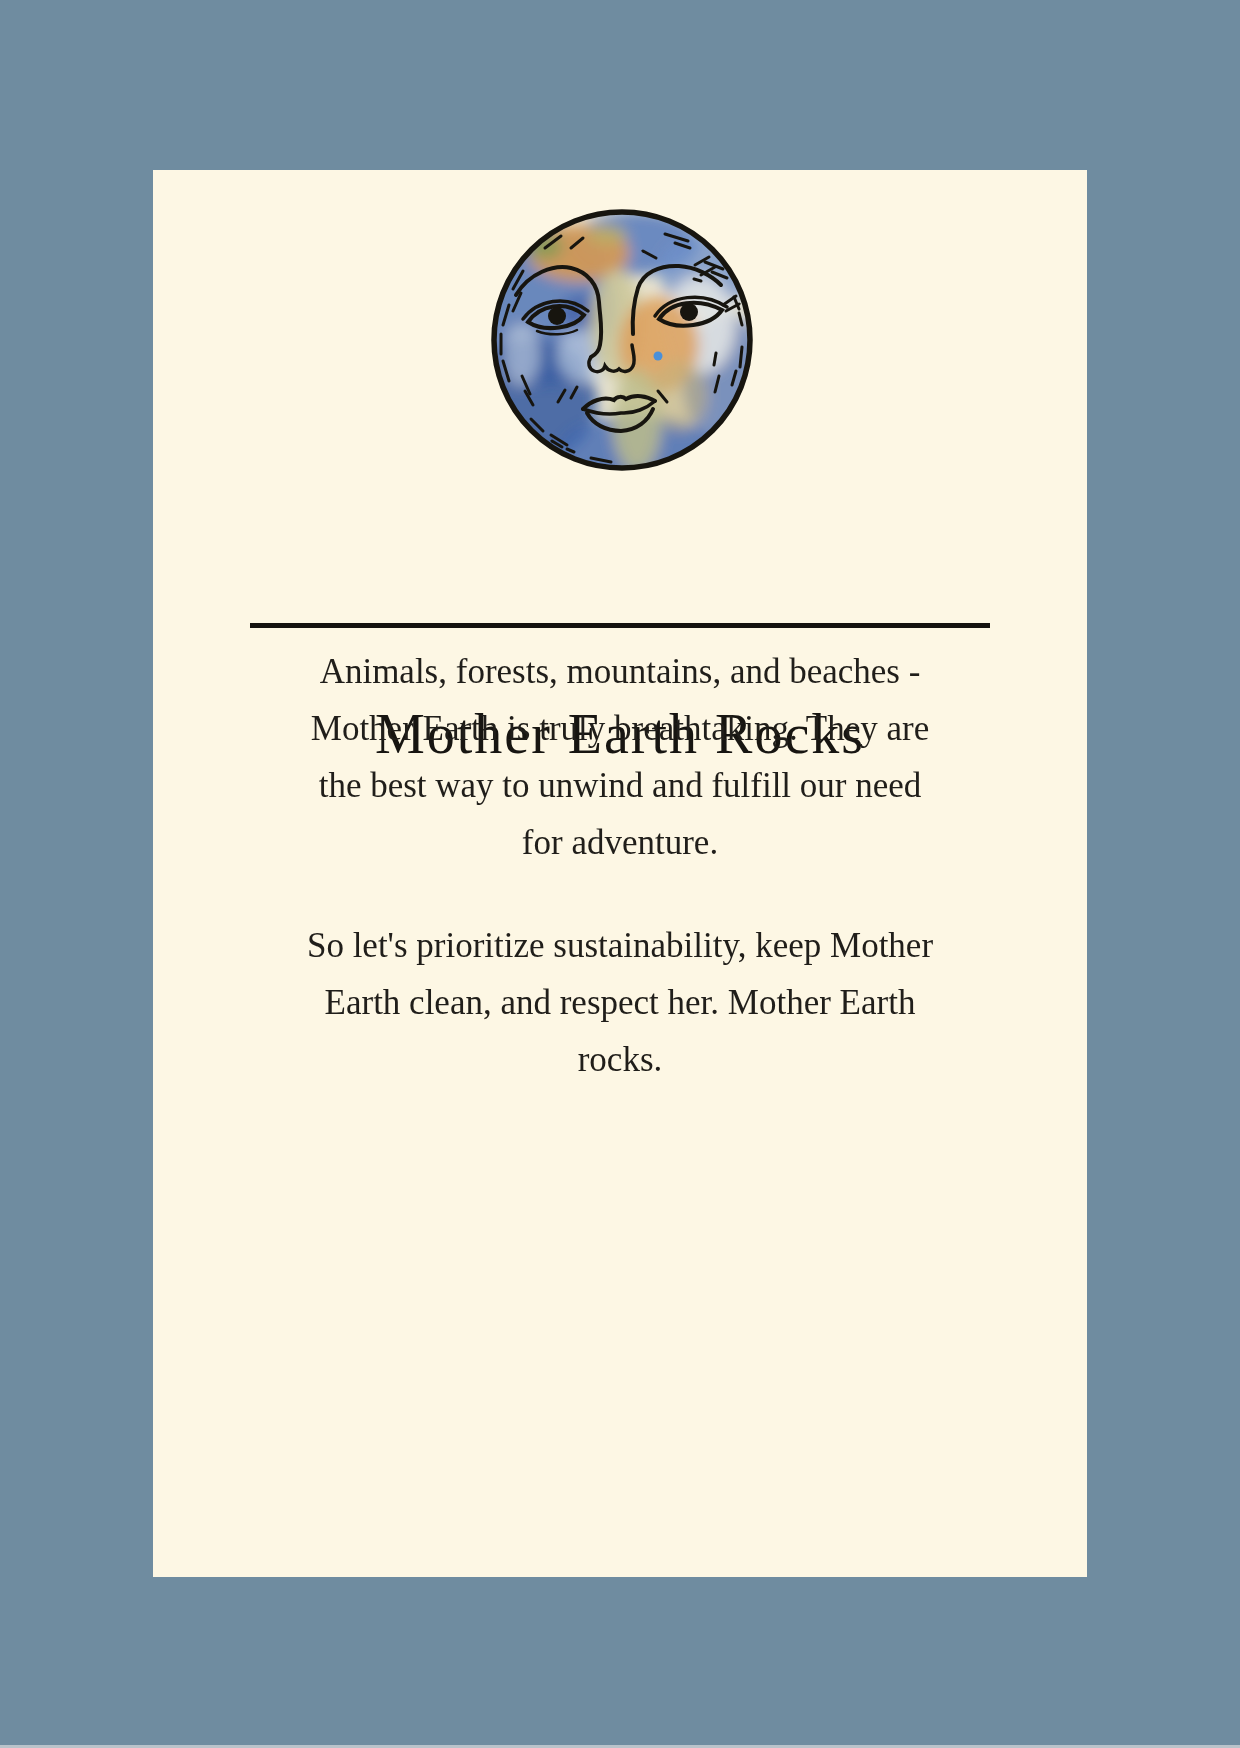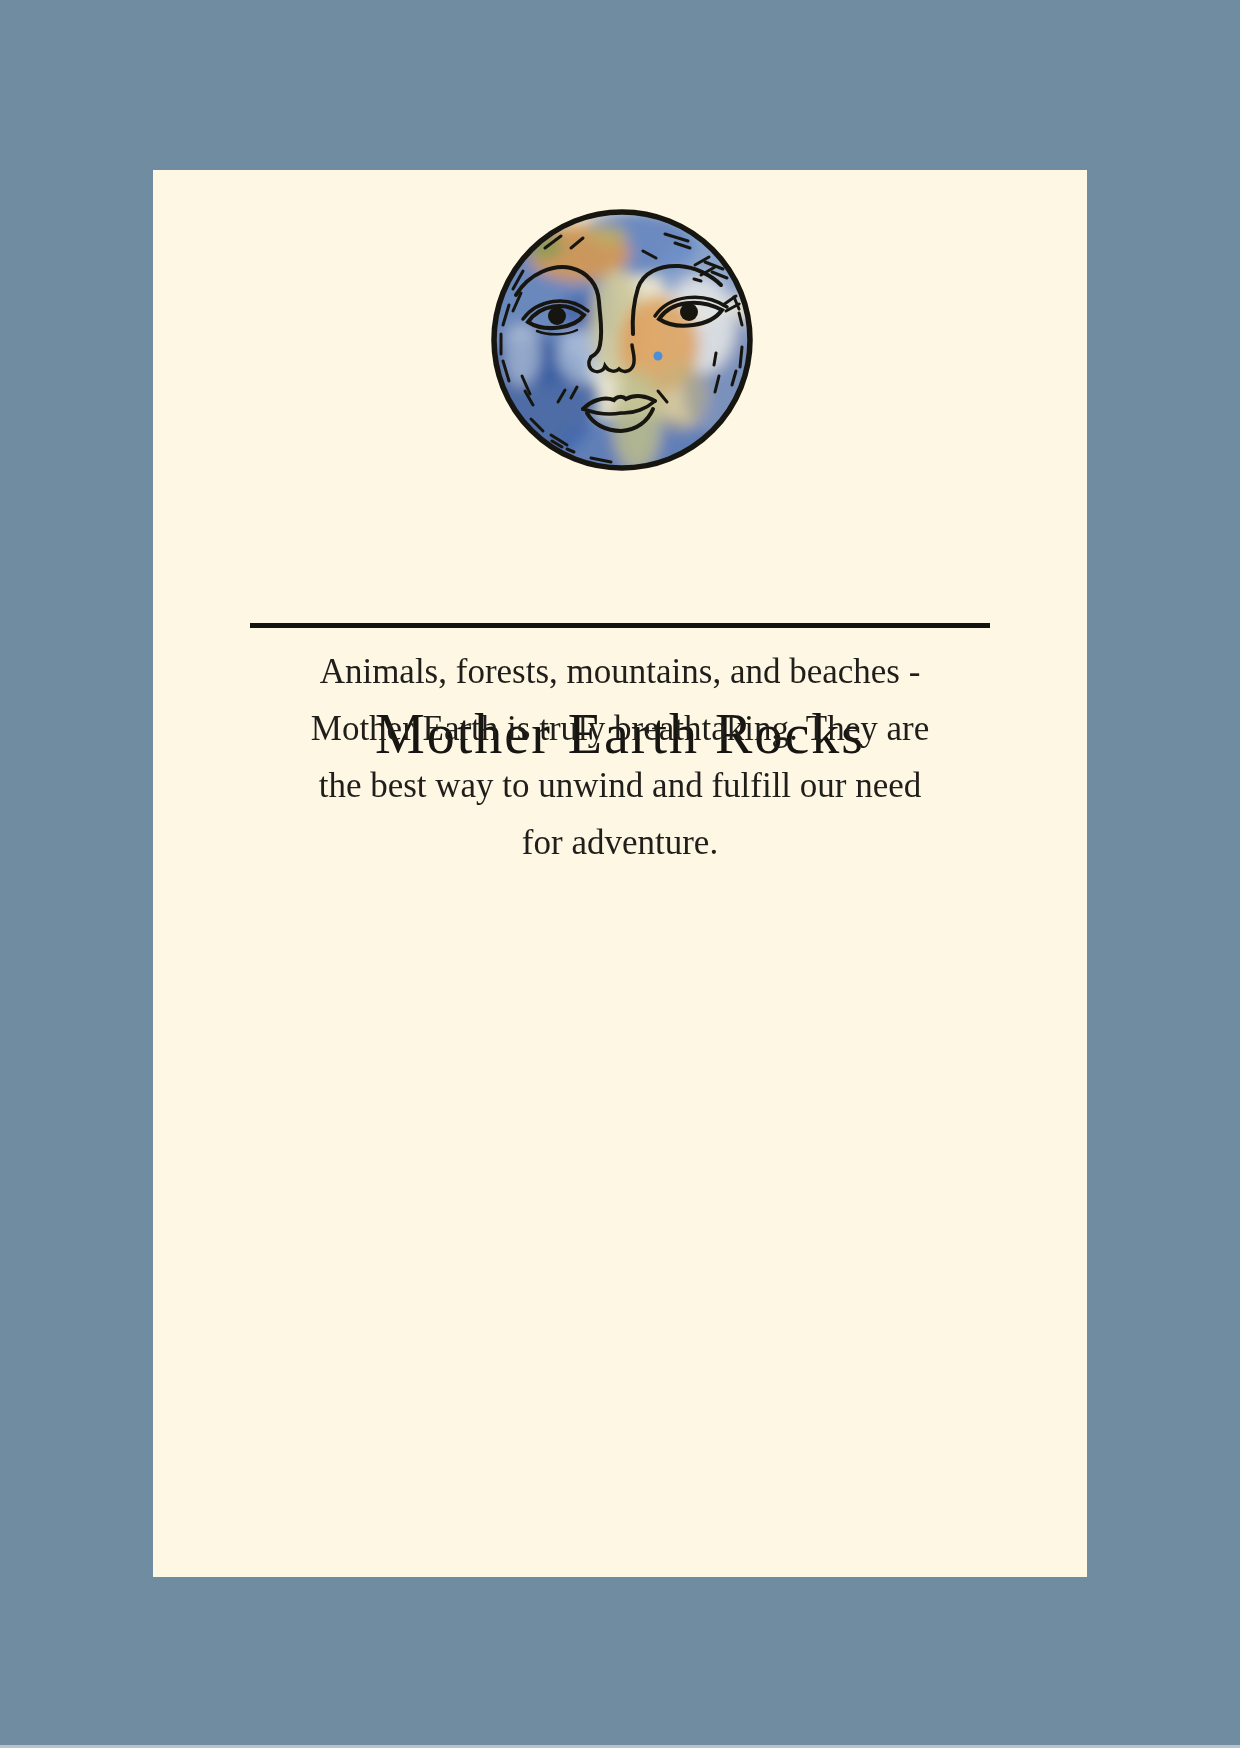--- a/index.html
+++ b/index.html
@@ -162,17 +162,20 @@
     </svg>
 
     <h1 class="title" style="margin:0;font-weight:normal;">Mother Earth Rocks</h1>
     <div class="rule"></div>
 
     <div class="body-text">
       <p class="p1">Animals, forests, mountains, and beaches -
 Mother Earth is truly breathtaking. They are
 the best way to unwind and fulfill our need
 for adventure.</p>
+      <p class="p3">So let's prioritize sustainability, keep Mother
+Earth clean, and respect her. Mother Earth
+rocks.</p>
     </div>
 
   </div>
   <div class="bottom-strip"></div>
 </div>
 
 </body></html>

